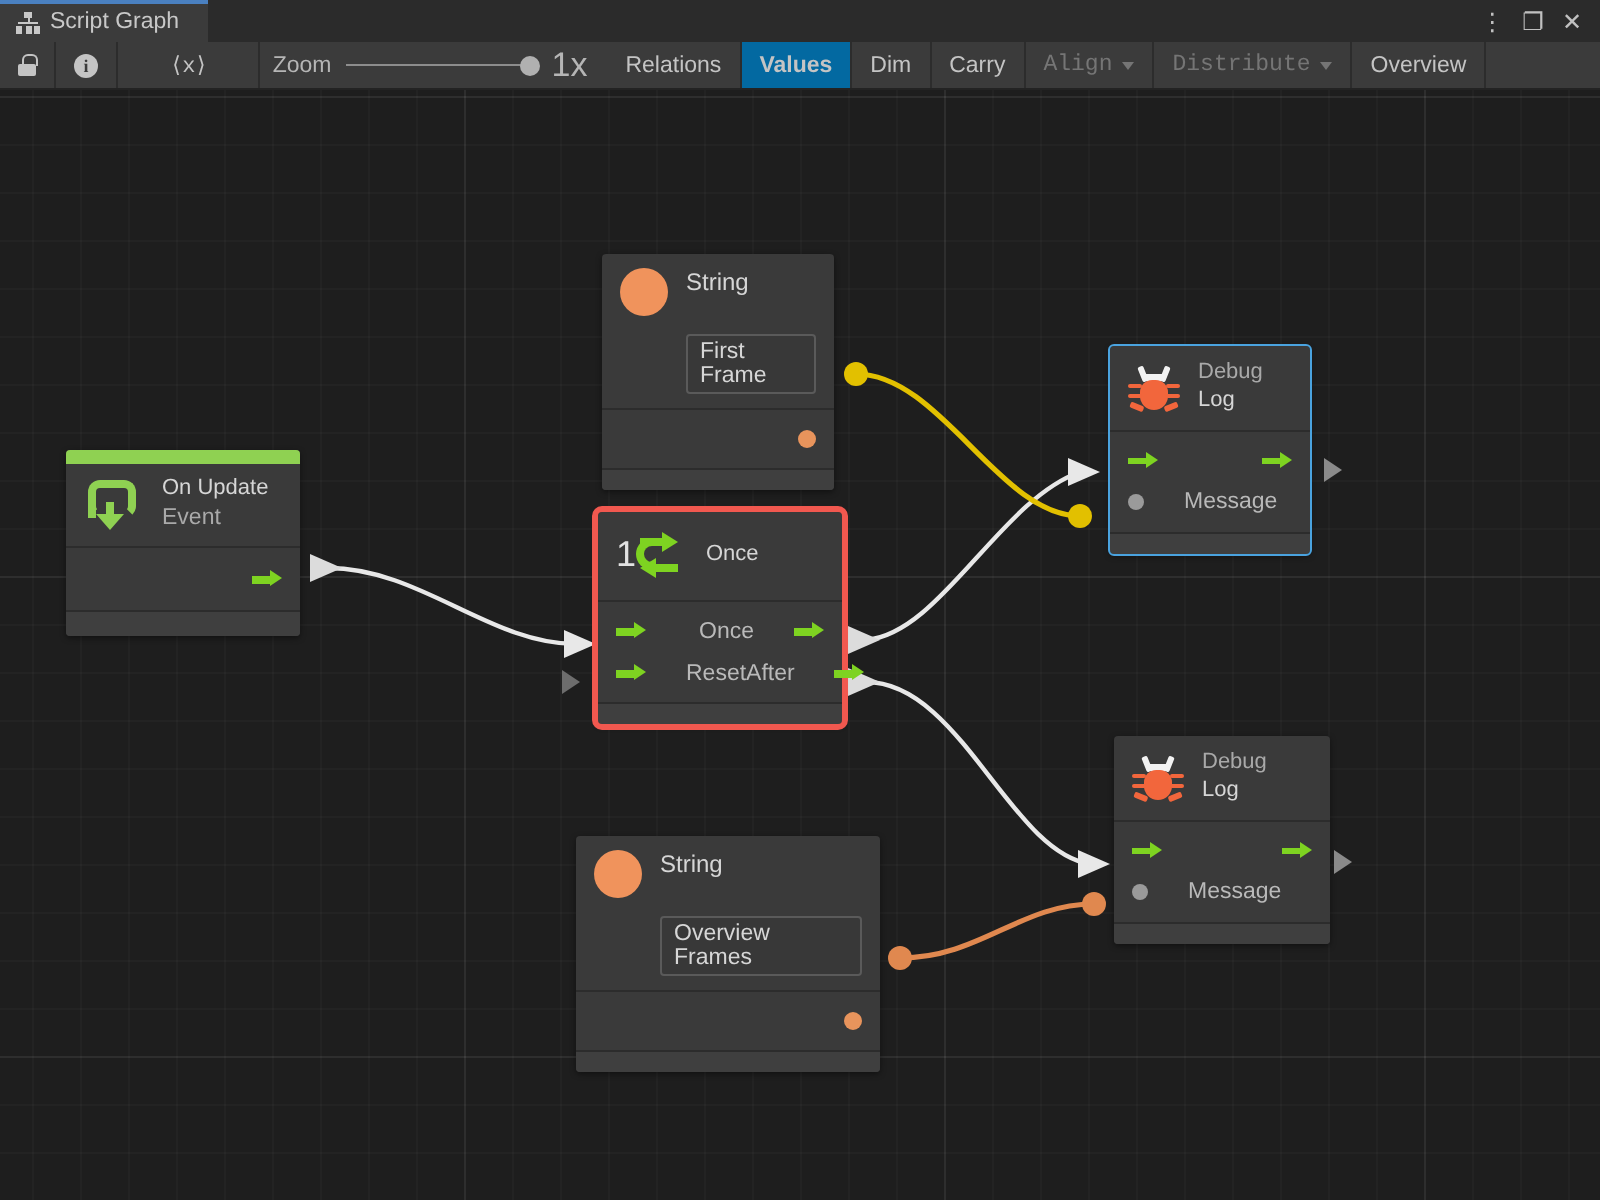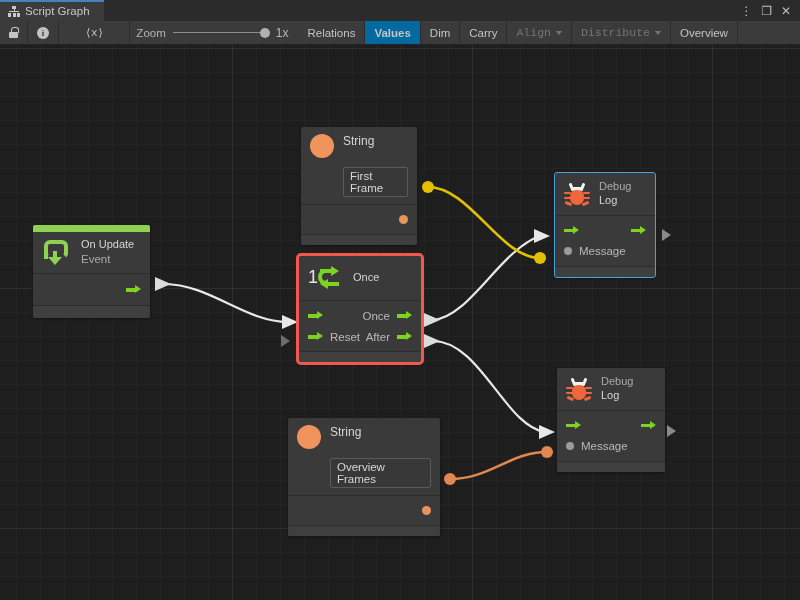--- a/index.html
+++ b/index.html
@@ -80,21 +80,21 @@
   .bc-label { color: #b5b5b5; font-size: 11.5px; }
 
   .zoomgrp { display: flex; align-items: center; gap: 7px; padding: 0 10px 0 6px; }
   .zoom-label { color: #b5b5b5; font-size: 11.5px; }
   .zoom-track { position: relative; width: 96px; height: 12px; display:flex; align-items:center; }
   .zoom-track .rail { width: 96px; height: 1.6px; background: #8d8d8d; }
   .zoom-knob {
     position: absolute; right: -1px; top: 1px;
     width: 10px; height: 10px; border-radius: 50%; background: #b0b0b0;
   }
-  .zoom-val { color: #b5b5b5; font-size: 12px; }
+  .zoom-val { color: #b5b5b5; font-size: 17px; }
 
   .caret {
     display: inline-block; width: 0; height: 0; margin-left: 5px;
     border-left: 3.5px solid transparent; border-right: 3.5px solid transparent;
     border-top: 4px solid currentColor;
   }
 
   
   .canvas {
     position: absolute; left: 0; top: 45px; width: 800px; height: 555px;
@@ -126,21 +126,21 @@
   .node-head-sub   { font-size: 11.5px; color: #a9a9a9; line-height: 1.25; }
   .greenbar { height: 7px; background: #8fd152; border-radius: 2px 2px 0 0; }
   .node-ports {
     border-top: 1px solid #2c2c2c; padding: 6px 9px;
   }
   .node-foot {
     border-top: 1px solid #2c2c2c; height: 13px; background: #3f3f3f;
     border-radius: 0 0 2px 2px;
   }
   .prow { display: flex; align-items: center; justify-content: space-between; height: 21px; }
-  .pleft, .pright { display: flex; align-items: center; gap: 7px; }
+  .pleft, .pright { display: flex; align-items: center; gap: 20px; }
   .plabel { font-size: 11.5px; color: #b9b9b9; }
 
   .arrow-g {
     width: 15px; height: 11px; position: relative; flex: 0 0 auto;
   }
   .arrow-g::before {
     content:""; position:absolute; left:0; top:4px; width:9px; height:3.5px; background:#7ed321;
   }
   .arrow-g::after {
     content:""; position:absolute; right:0; top:1.2px; width:0; height:0;

